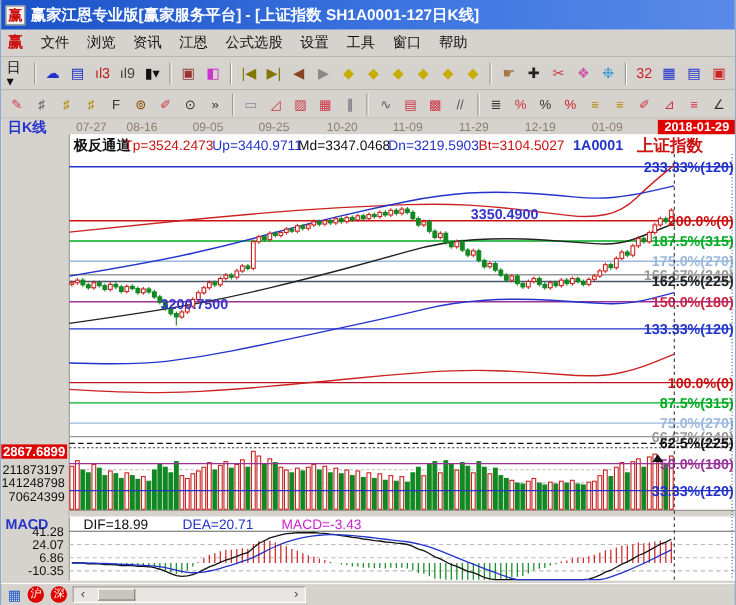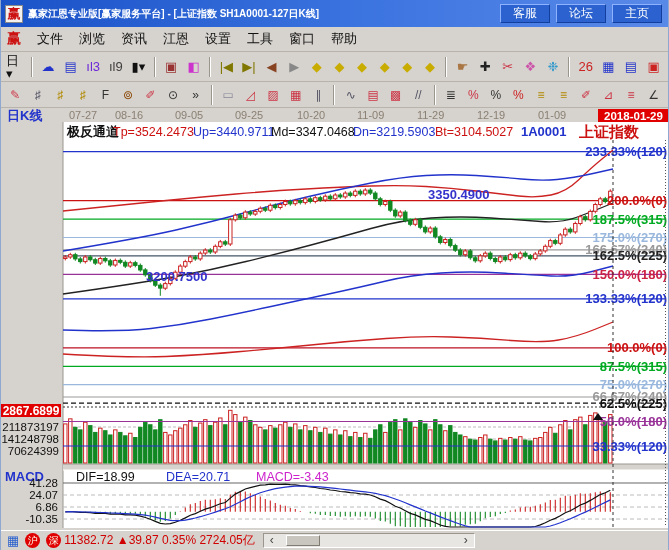--- a/index.html
+++ b/index.html
@@ -1,21 +1,21 @@
 <!DOCTYPE html>
 <html><head>
 <meta charset="utf-8">
 <style>
   html,body{margin:0;padding:0;background:#888;}
   *{box-sizing:border-box;}
   body{font-family:"Liberation Sans","DejaVu Sans",sans-serif;}
   .app{width:669px;height:550px;background:#d6d3ce;position:relative;overflow:hidden;border-left:1px solid #8fa8cf;border-right:1px solid #8fa8cf;margin:0 auto;}
   .titlebar{height:27px;background:linear-gradient(90deg,#1a52c8,#3c74e0 55%,#5a8ae8);display:flex;align-items:center;padding:0 4px;color:#fff;}
   .tlogo{width:18px;height:18px;background:#f4f2ee;border:1px solid #8a8a8a;color:#cc1111;font-weight:bold;font-size:13px;line-height:16px;text-align:center;margin-right:5px;flex:0 0 auto;}
-  .ttext{font-size:10px;font-weight:bold;white-space:nowrap;overflow:hidden;flex:1 1 auto;}
+  .ttext{font-size:14px;font-weight:bold;white-space:nowrap;overflow:hidden;flex:1 1 auto;}
   .tbtns{display:flex;gap:6px;margin-right:2px;}
   .tbtn{min-width:50px;height:19px;background:#2b62cf;border:1px solid;border-color:#8fb2ff #123f9e #123f9e #8fb2ff;color:#fff;font-size:12px;line-height:17px;text-align:center;cursor:pointer;}
   .menubar{height:25px;background:#d6d3ce;border-bottom:1px solid #b8b4ac;display:flex;align-items:center;padding:0 4px;}
   .mlogo{color:#cc1111;font-weight:bold;font-size:14px;margin:0 8px 0 2px;}
   .mitem{font-size:13px;color:#111;padding:2px 8px;cursor:default;}
   .toolbar{background:#d6d3ce;display:flex;align-items:center;padding:0 3px;border-bottom:1px solid #b8b4ac;}
   .t1{height:30px;}
   .t2{height:26px;}
   .tbicon{width:24px;height:22px;margin:0 1px;background:#d6d3ce;border:1px solid #d6d3ce;display:flex;align-items:center;justify-content:center;font-size:13px;line-height:1;cursor:pointer;}
   .t2 .tbicon{width:22px;height:20px;font-size:12px;}
@@ -31,45 +31,41 @@
   .sthumb{width:34px;height:11px;background:#c9c6c0;border:1px solid;border-color:#fff #807c74 #807c74 #fff;margin-left:6px;cursor:grab;}
   .strackr{flex:1;}
 </style>
 </head>
 <body>
 
 <div class="app">
   <div class="titlebar">
     <span class="tlogo">赢</span>
     <span class="ttext">赢家江恩专业版[赢家服务平台] - [上证指数  SH1A0001-127日K线]</span>
-    <span class="tbtns" id="titleButtons">
-        <span class="tbtn">客服</span>
-        <span class="tbtn">论坛</span>
-        <span class="tbtn">主页</span>
-      </span>
   </div>
   <div class="menubar">
     <span class="mlogo">赢</span>
     <span id="menuItems" style="display:flex">
         <span class="mitem">文件</span>
         <span class="mitem">浏览</span>
         <span class="mitem">资讯</span>
         <span class="mitem">江恩</span>
+        <span class="mitem">公式选股</span>
         <span class="mitem">设置</span>
         <span class="mitem">工具</span>
         <span class="mitem">窗口</span>
         <span class="mitem">帮助</span>
       </span>
   </div>
   <div class="toolbar t1" id="toolbar1">
       <span class="tbicon" style="color: rgb(17, 17, 17);">日▾</span>
       <span class="tsep"></span>
       <span class="tbicon" style="color: rgb(34, 51, 204);">☁</span>
       <span class="tbicon" style="color: rgb(34, 51, 204);">▤</span>
-      <span class="tbicon" style="color: #6d28d9;">ıl3</span>
+      <span class="tbicon" style="color: #b91c1c;">ıl3</span>
       <span class="tbicon" style="color: #404040;">ıl9</span>
       <span class="tbicon" style="color: rgb(17, 17, 17);">▮▾</span>
       <span class="tsep"></span>
       <span class="tbicon" style="color: rgb(153, 51, 51);">▣</span>
       <span class="tbicon" style="color: rgb(204, 51, 204);">◧</span>
       <span class="tsep"></span>
       <span class="tbicon" style="color: rgb(128, 119, 0);">|◀</span>
       <span class="tbicon" style="color: rgb(128, 119, 0);">▶|</span>
       <span class="tbicon" style="color: rgb(136, 68, 34);">◀</span>
       <span class="tbicon" style="color: rgb(136, 136, 136);">▶</span>
@@ -79,21 +75,21 @@
       <span class="tbicon" style="color: rgb(201, 172, 0);">◆</span>
       <span class="tbicon" style="color: rgb(201, 172, 0);">◆</span>
       <span class="tbicon" style="color: rgb(201, 172, 0);">◆</span>
       <span class="tsep"></span>
       <span class="tbicon" style="color: rgb(170, 119, 68);">☛</span>
       <span class="tbicon" style="color: rgb(34, 34, 34);">✚</span>
       <span class="tbicon" style="color: rgb(204, 51, 68);">✂</span>
       <span class="tbicon" style="color: rgb(204, 85, 170);">❖</span>
       <span class="tbicon" style="color: rgb(51, 153, 204);">❉</span>
       <span class="tsep"></span>
-      <span class="tbicon" style="color: rgb(204, 34, 34);">26</span>
+      <span class="tbicon" style="color: rgb(204, 34, 34);">32</span>
       <span class="tbicon" style="color: rgb(34, 51, 204);">▦</span>
       <span class="tbicon" style="color: rgb(34, 51, 204);">▤</span>
       <span class="tbicon" style="color: rgb(204, 34, 34);">▣</span>
     </div>
   <div class="toolbar t2" id="toolbar2">
       <span class="tbicon" style="color: rgb(204, 51, 68);">✎</span>
       <span class="tbicon" style="color: rgb(85, 85, 102);">♯</span>
       <span class="tbicon" style="color: rgb(176, 136, 0);">♯</span>
       <span class="tbicon" style="color: rgb(176, 136, 0);">♯</span>
       <span class="tbicon" style="color: rgb(51, 51, 51);">F</span>
@@ -665,21 +661,20 @@
         <text x="145" y="281" fill="#3333cc" font-size="13" text-anchor="start" font-weight="bold">3200.7500</text>
         <polygon points="592,420 602,420 597,413" fill="#111"></polygon>
         <line x1="612" y1="140" x2="612" y2="527" stroke="#333" stroke-dasharray="3,3"></line>
         <line x1="664.5" y1="140" x2="664.5" y2="527" stroke="#555" stroke-dasharray="1,2"></line>
       </svg>
   </div>
   <div class="statusbar">
     <span class="sicon">▦</span>
     <span class="badge">沪</span>
     <span class="badge">深</span>
-    <span class="stext">11382.72 ▲39.87 0.35% 2724.05亿</span>
     <div class="hscroll">
       <span class="sarrow">‹</span>
       <span class="sthumb"></span>
       <span class="strackr"></span>
       <span class="sarrow">›</span>
     </div>
 
   </div>
 </div>
 

